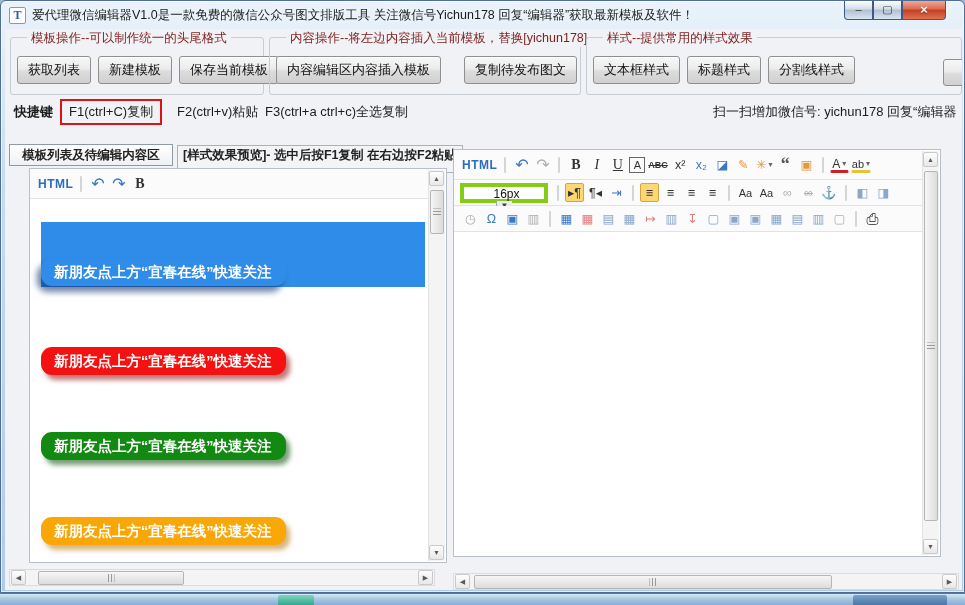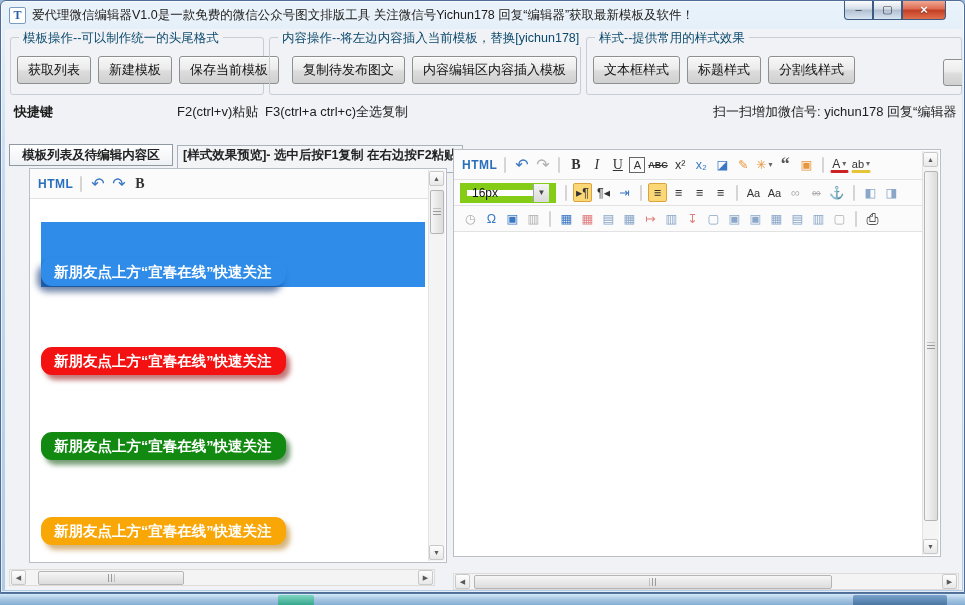--- a/index.html
+++ b/index.html
@@ -26,22 +26,22 @@
   .ctrl.close { width:44px; border-radius:0 0 4px 0; color:#fff; font-weight:bold; font-size:13px;
     background:linear-gradient(#f0a894,#dd6a50 45%,#c23d24 50%,#e2704e);
     text-shadow:0 1px 1px rgba(0,0,0,.4); }
 
   .client { position:absolute; left:4px; top:28px; width:957px; height:561px;
     background:#f0f2f5; overflow:hidden; }
 
   
   .groupbox { position:absolute; top:8px; height:58px; border:1px solid #c6cdd4;
     border-radius:3px; background:transparent; }
-  .gtitle { position:absolute; top:-8px; left:8px; background:#f0f2f5; padding:0 4px;
-    font-size:12.5px; color:#0c4a6e; white-space:nowrap; }
+  .gtitle { position:absolute; top:-8px; left:16px; background:#f0f2f5; padding:0 4px;
+    font-size:12.5px; color:#7f1d1d; white-space:nowrap; }
   .gbtns { display:flex; align-items:center; height:100%; padding:8px 6px 0 6px; }
   .win-btn { font-family:"Liberation Sans",sans-serif; font-size:13px; color:#111;
     padding:4px 10px; margin-right:7px; white-space:nowrap;
     background:linear-gradient(#f7f7f7,#ececec 45%,#dcdcdc 55%,#d0d0d0);
     border:1px solid #8e8f8f; border-radius:3px; box-shadow:inset 0 1px 0 #fff; cursor:pointer;}
   .g1 { left:5px; width:254px; }
   .g2 { left:264px; width:312px; }
   .g2 .win-btn.second { margin-left:16px; }
   .g3 { left:581px; width:376px; }
   .partial-btn { position:absolute; right:-8px; top:21px; width:26px; height:27px;
@@ -94,22 +94,22 @@
   .tbi.boxa { border:1px solid #666; border-radius:0; min-width:16px; height:16px; font-size:11px; }
   .tbi.strike { text-decoration:line-through; font-size:9px; font-weight:bold; }
   .tbi.strike2 { text-decoration:line-through; }
   .tbi.quote { font-family:"Liberation Serif",serif; font-weight:bold; font-size:18px; color:#555; }
   .tbi.fcol { border-bottom:3px solid #cc2222; height:16px; font-size:12px; }
   .tbi.hcol { border-bottom:3px solid #e5c437; height:16px; font-size:11px; }
   .tbi.sm { font-size:11px; }
   .tbi.act { background:#fcd776; border:1px solid #d9a43c; }
   .tbi.drop::after { content:"▾"; font-size:8px; color:#666; margin-left:2px; }
 
-  .fontsize-box { width:96px; height:20px; background:#fff; border:7px solid #84cc16;
-    display:flex; align-items:center; margin-right:4px; cursor:pointer; }
+  .fontsize-box { width:88px; height:20px; background:#fff; border:4px solid #84cc16;
+    display:flex; align-items:center; margin-right:4px; cursor:pointer;flex-direction:column; }
   .fontsize-box .fs-val { flex:1; font-size:12px; padding-left:5px; color:#111; }
   .fs-arrow { width:16px; height:18px; border-left:1px solid #98a6b4;
     background:linear-gradient(#f4f4f4,#dadada); font-size:8px; color:#444;
     display:flex; align-items:center; justify-content:center; }
 
   .edit-content { position:absolute; left:1px; right:18px; bottom:1px; background:#fff; overflow:hidden; }
   .left-editor .edit-content { top:31px; }
   .right-editor .edit-content { top:84px; }
 
   
@@ -176,38 +176,39 @@
 
       <button class="win-btn">获取列表</button>
           <button class="win-btn">新建模板</button>
           <button class="win-btn">保存当前模板</button>
         </div>
     </div>
 
     <div class="groupbox g2">
       <span class="gtitle">内容操作--将左边内容插入当前模板，替换[yichun178]</span>
       <div class="gbtns">
+        <button class="win-btn">内容编辑区内容插入模板</button>
         <button class="win-btn second">复制待发布图文</button>
-        <button class="win-btn">内容编辑区内容插入模板</button>
       </div>
     </div>
 
     <div class="groupbox g3">
       <span class="gtitle">样式--提供常用的样式效果</span>
       <div class="gbtns">
 
           <button class="win-btn">文本框样式</button>
           <button class="win-btn">标题样式</button>
           <button class="win-btn">分割线样式</button>
         </div>
       <div class="partial-btn"></div>
     </div>
 
     <div class="shortcut-row">
       <span class="sc-label">快捷键</span>
+      <span class="sc-f1">F1(ctrl+C)复制</span>
       <span class="sc-f2">F2(ctrl+v)粘贴</span>
       <span class="sc-f3">F3(ctrl+a ctrl+c)全选复制</span>
       <span class="sc-wechat">扫一扫增加微信号: yichun178 回复“编辑器</span>
     </div>
 
     <div class="tab-btn">模板列表及待编辑内容区</div>
     <div class="preview-label">[样式效果预览]- 选中后按F1复制 在右边按F2粘贴</div>
 
     <div class="editor left-editor">
       <div class="tb-row">

